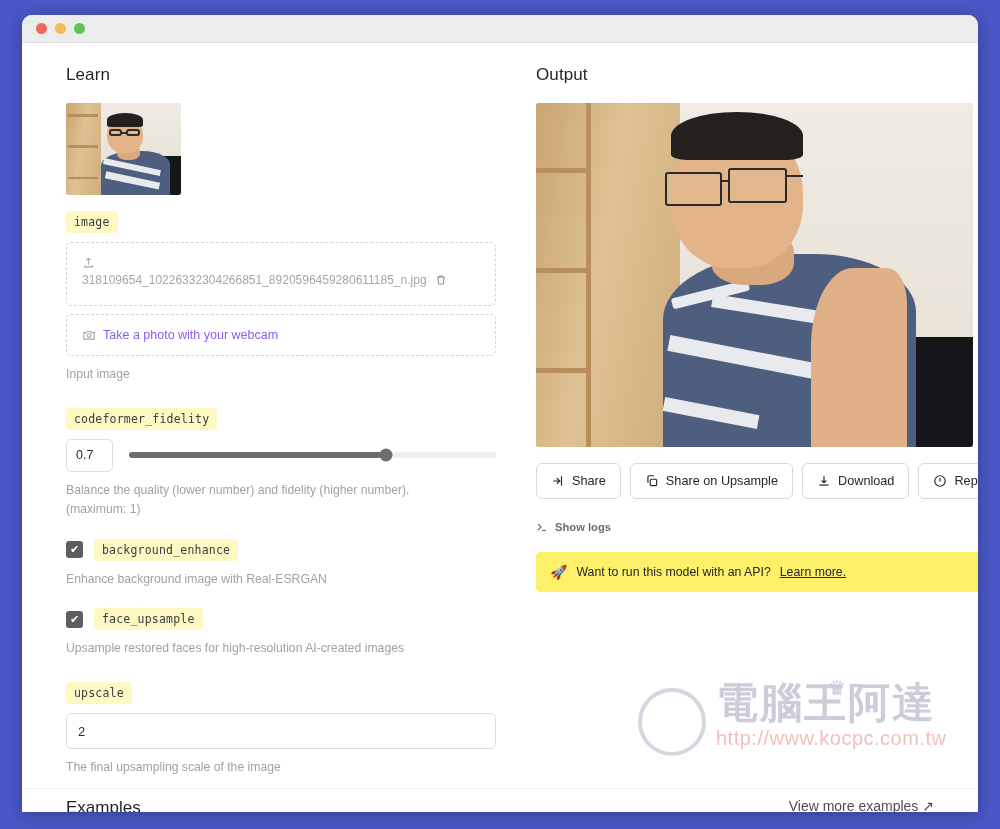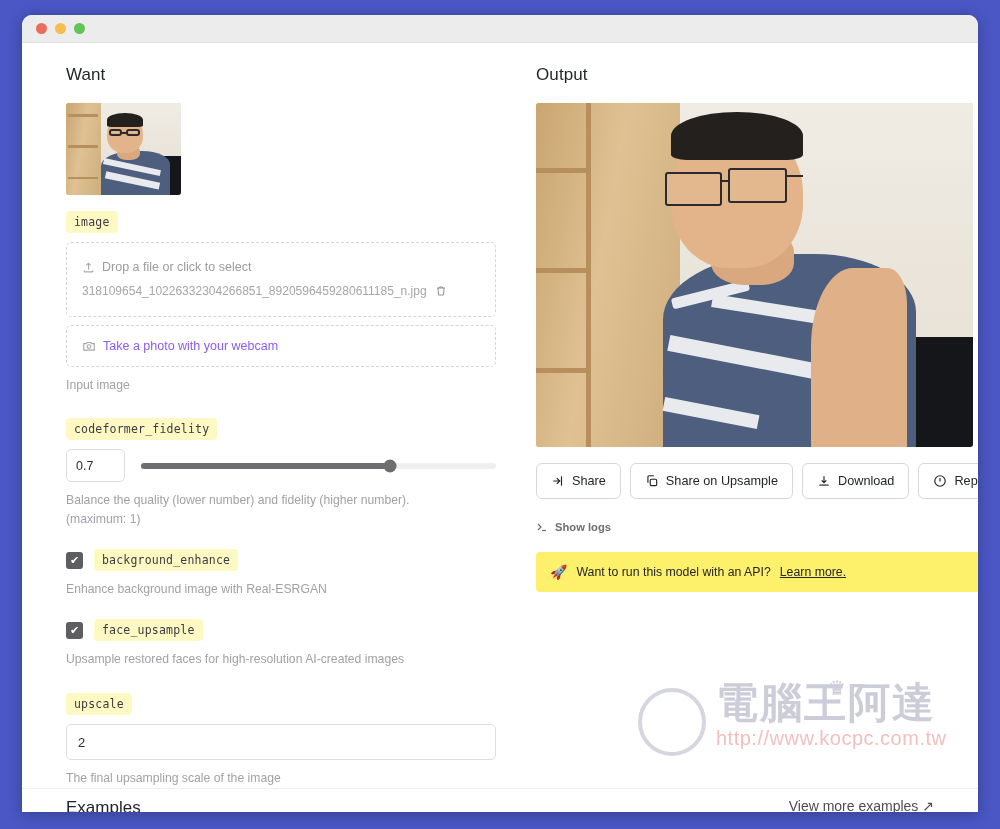--- a/index.html
+++ b/index.html
@@ -132,21 +132,21 @@
   .help {
     color: #a1a1a8;
     font-size: 12.2px;
     margin-top: 9px;
     line-height: 1.55;
   }
 
   
   .slider-row { display:flex; align-items:center; gap:16px; margin-top: 9px; }
   .num-box {
-    width: 59px; height: 33px;
+    width: 47px; height: 33px;
     border: 1px solid #dedee1;
     border-radius: 5px;
     display:flex; align-items:center;
     padding-left: 9px;
     font-size: 12.5px; color: #2c2c31;
   }
   .track {
     position: relative; flex: 1; height: 6px;
     background: #efeff0; border-radius: 4px;
   }
@@ -277,21 +277,21 @@
   <div id="titlebar">
     <span class="traffic tl-red"></span>
     <span class="traffic tl-yellow"></span>
     <span class="traffic tl-green"></span>
   </div>
 
   <div id="page">
     <div id="cols">
 
       <div class="col-left">
-        <div class="panel-title">Want</div>
+        <div class="panel-title">Learn</div>
 
         
         <div id="input-thumb">
           <div class="photo">
             <div class="ph-wallL" style="width:30%"></div>
             <div class="ph-shelf" style="left:2%;top:12%;width:26%;height:2.5px;"></div>
             <div class="ph-shelf" style="left:2%;top:46%;width:26%;height:2.5px;"></div>
             <div class="ph-shelf" style="left:2%;top:80%;width:26%;height:2.5px;"></div>
             <div class="ph-wallR" style="width:70%"></div>
             <div class="ph-dark" style="width:22%;height:42%;"></div>
@@ -309,21 +309,20 @@
 
         
         <div class="chip">image</div>
 
         <div class="dropzone">
           <div class="dz-row">
             <svg width="13" height="13" viewBox="0 0 24 24" fill="none" stroke="#a8a8ae" stroke-width="2">
               <path d="M12 16V4M12 4l-4 4M12 4l4 4"></path>
                 <path d="M4 17v2a1 1 0 001 1h14a1 1 0 001-1v-2"></path>
             </svg>
-            <span>Drop a file or click to select</span>
           </div>
           <div class="dz-file">
             <span>318109654_10226332304266851_8920596459280611185_n.jpg</span>
             <svg width="12" height="12" viewBox="0 0 24 24" fill="none" stroke="#8e8e96" stroke-width="2">
               <path d="M4 6h16M9 6V4h6v2M6 6l1 14h10l1-14"></path>
             </svg>
           </div>
         </div>
 
         <div class="webcam-zone">

